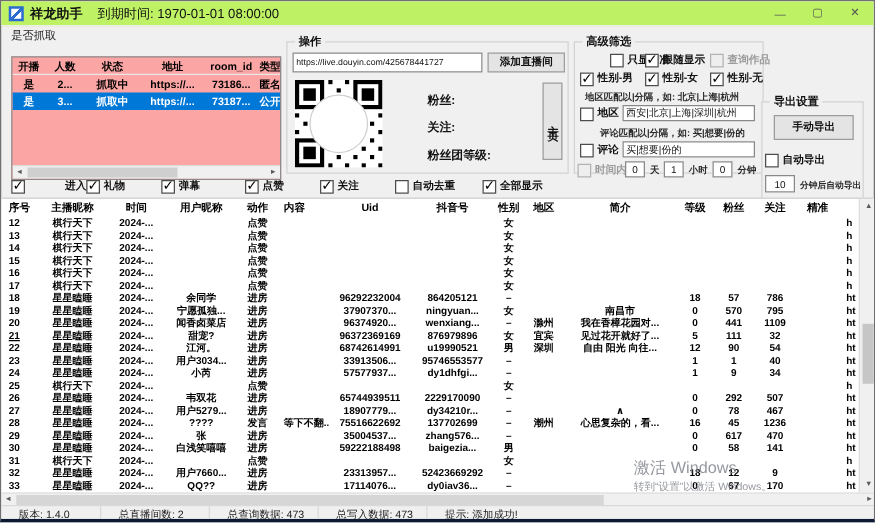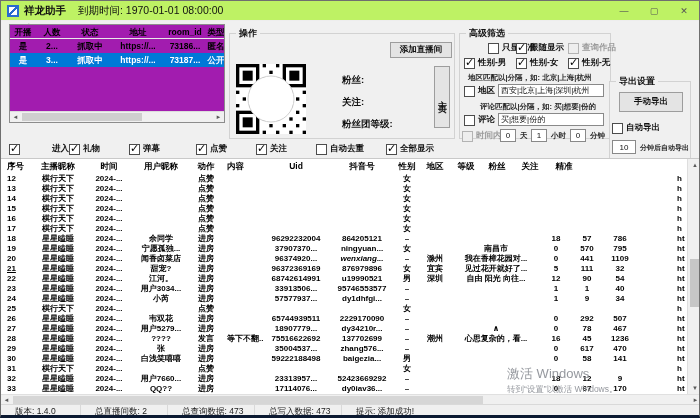--- a/index.html
+++ b/index.html
@@ -14,21 +14,21 @@
                   background:linear-gradient(135deg,#fff 0 40%,#2a6bd0 40% 60%,#fff 60%);}
   .title-text{font-size:10.5px;color:#111;font-weight:700;}
   .expire-text{font-size:10.5px;color:#111;margin-left:12px;}
   .tb-btns{margin-left:auto;display:flex;height:100%;}
   .tb-btn{width:30px;height:100%;display:flex;align-items:center;justify-content:center;
           font-size:9px;color:#555;}
   
   .menubar{position:absolute;left:0;top:21px;width:100%;height:12px;}
   .menu-item{position:absolute;left:8px;top:0;font-size:9px;color:#222;}
   
-  .roomtable{position:absolute;left:8px;top:23px;width:216px;height:99px;background:#a21caf;
+  .roomtable{position:absolute;left:8px;top:44px;width:216px;height:99px;background:#fca5a5;
              border:1px solid #8c8c8c;overflow:hidden;}
   .rt-head{display:flex;height:14px;border-bottom:1px solid #e8e8e8;}
   .rt-hcell{display:inline-block;font-size:8.5px;font-weight:700;color:#000;text-align:center;
             line-height:14px;white-space:nowrap;overflow:hidden;flex:none;}
   .rt-row{display:flex;height:14px;}
   .rt-row.sel{background:#0078d7;color:#fff;}
   .rt-cell{display:inline-block;font-size:8.5px;font-weight:700;text-align:center;line-height:14px;
            white-space:nowrap;overflow:hidden;flex:none;}
   .rt-hscroll{position:absolute;left:0;bottom:0;width:100%;height:11px;background:#f0f0f0;
               border-top:1px solid #dcdcdc;}
@@ -136,20 +136,21 @@
       </div>
     <div class="rt-hscroll">
       <span class="sc-arrow" style="left:0">◄</span>
       <span class="rt-thumb"></span>
       <span class="sc-arrow" style="right:0">►</span>
     </div>
   </div>
 
   <div class="gb" style="left:228px;top:32px;width:226px;height:106px;">
     <span class="gb-label">操作</span>
+    <input class="inp" style="left: 4px; top: 8px; width: 152px; height: 16px; font-size: 7px;" readonly="" value="https://live.douyin.com/425678441727">
     <div class="btn" style="left:160px;top:8px;width:62px;height:16px;">添加直播间</div>
     <div class="qr" id="qrbox"><svg width="70" height="70" xmlns="http://www.w3.org/2000/svg">
           <rect x="26.666666666666668" y="0" width="3.3333333333333335" height="3.3333333333333335" fill="#000"></rect>
           <rect x="40" y="0" width="3.3333333333333335" height="3.3333333333333335" fill="#000"></rect>
           <rect x="33.333333333333336" y="6.666666666666667" width="3.3333333333333335" height="3.3333333333333335" fill="#000"></rect>
           <rect x="26.666666666666668" y="13.333333333333334" width="3.3333333333333335" height="3.3333333333333335" fill="#000"></rect>
           <rect x="40" y="13.333333333333334" width="3.3333333333333335" height="3.3333333333333335" fill="#000"></rect>
           <rect x="33.333333333333336" y="20" width="3.3333333333333335" height="3.3333333333333335" fill="#000"></rect>
           <rect x="0" y="26.666666666666668" width="3.3333333333333335" height="3.3333333333333335" fill="#000"></rect>
           <rect x="13.333333333333334" y="26.666666666666668" width="3.3333333333333335" height="3.3333333333333335" fill="#000"></rect>
@@ -302,20 +303,21 @@
         <span class="dt-hcell al-l" style="width: 28px;">序号</span>
         <span class="dt-hcell al-c" style="width: 58px;">主播昵称</span>
         <span class="dt-hcell al-c" style="width: 44px;">时间</span>
         <span class="dt-hcell al-c" style="width: 60px;">用户昵称</span>
         <span class="dt-hcell al-c" style="width: 30px;">动作</span>
         <span class="dt-hcell al-l" style="width: 42px;">内容</span>
         <span class="dt-hcell al-c" style="width: 66px;">Uid</span>
         <span class="dt-hcell al-c" style="width: 66px;">抖音号</span>
         <span class="dt-hcell al-c" style="width: 24px;">性别</span>
         <span class="dt-hcell al-c" style="width: 32px;">地区</span>
+        <span class="dt-hcell al-c" style="width: 90px;">简介</span>
         <span class="dt-hcell al-c" style="width: 30px;">等级</span>
         <span class="dt-hcell al-c" style="width: 32px;">粉丝</span>
         <span class="dt-hcell al-c" style="width: 34px;">关注</span>
         <span class="dt-hcell al-c" style="width: 34px;">精准</span>
         <span class="dt-hcell al-l" style="width: 14px;"></span>
       </div>
     <div id="dt-body">
         <div class="dt-row">
           <span class="dt-cell al-l" style="width: 28px;">12</span>
           <span class="dt-cell al-c" style="width: 58px;">棋行天下</span>
@@ -461,21 +463,21 @@
           <span class="dt-cell al-l" style="width: 14px;">ht</span>
         </div>
         <div class="dt-row">
           <span class="dt-cell al-l" style="width: 28px;">20</span>
           <span class="dt-cell al-c" style="width: 58px;">星星瞌睡</span>
           <span class="dt-cell al-c" style="width: 44px;">2024-...</span>
           <span class="dt-cell al-c" style="width: 60px;">闻香卤菜店</span>
           <span class="dt-cell al-c" style="width: 30px;">进房</span>
           <span class="dt-cell al-l" style="width: 42px;"></span>
           <span class="dt-cell al-c" style="width: 66px;">96374920...</span>
-          <span class="dt-cell al-c" style="width: 66px; font-style: italic;">wenxiang...</span>
+          <span class="dt-cell al-c" style="width: 66px;">wenxiang...</span>
           <span class="dt-cell al-c" style="width: 24px;">–</span>
           <span class="dt-cell al-c" style="width: 32px;">滁州</span>
           <span class="dt-cell al-c" style="width: 90px;">我在香樟花园对...</span>
           <span class="dt-cell al-c" style="width: 30px;">0</span>
           <span class="dt-cell al-c" style="width: 32px;">441</span>
           <span class="dt-cell al-c" style="width: 34px;">1109</span>
           <span class="dt-cell al-c" style="width: 34px;"></span>
           <span class="dt-cell al-l" style="width: 14px;">ht</span>
         </div>
         <div class="dt-row">

